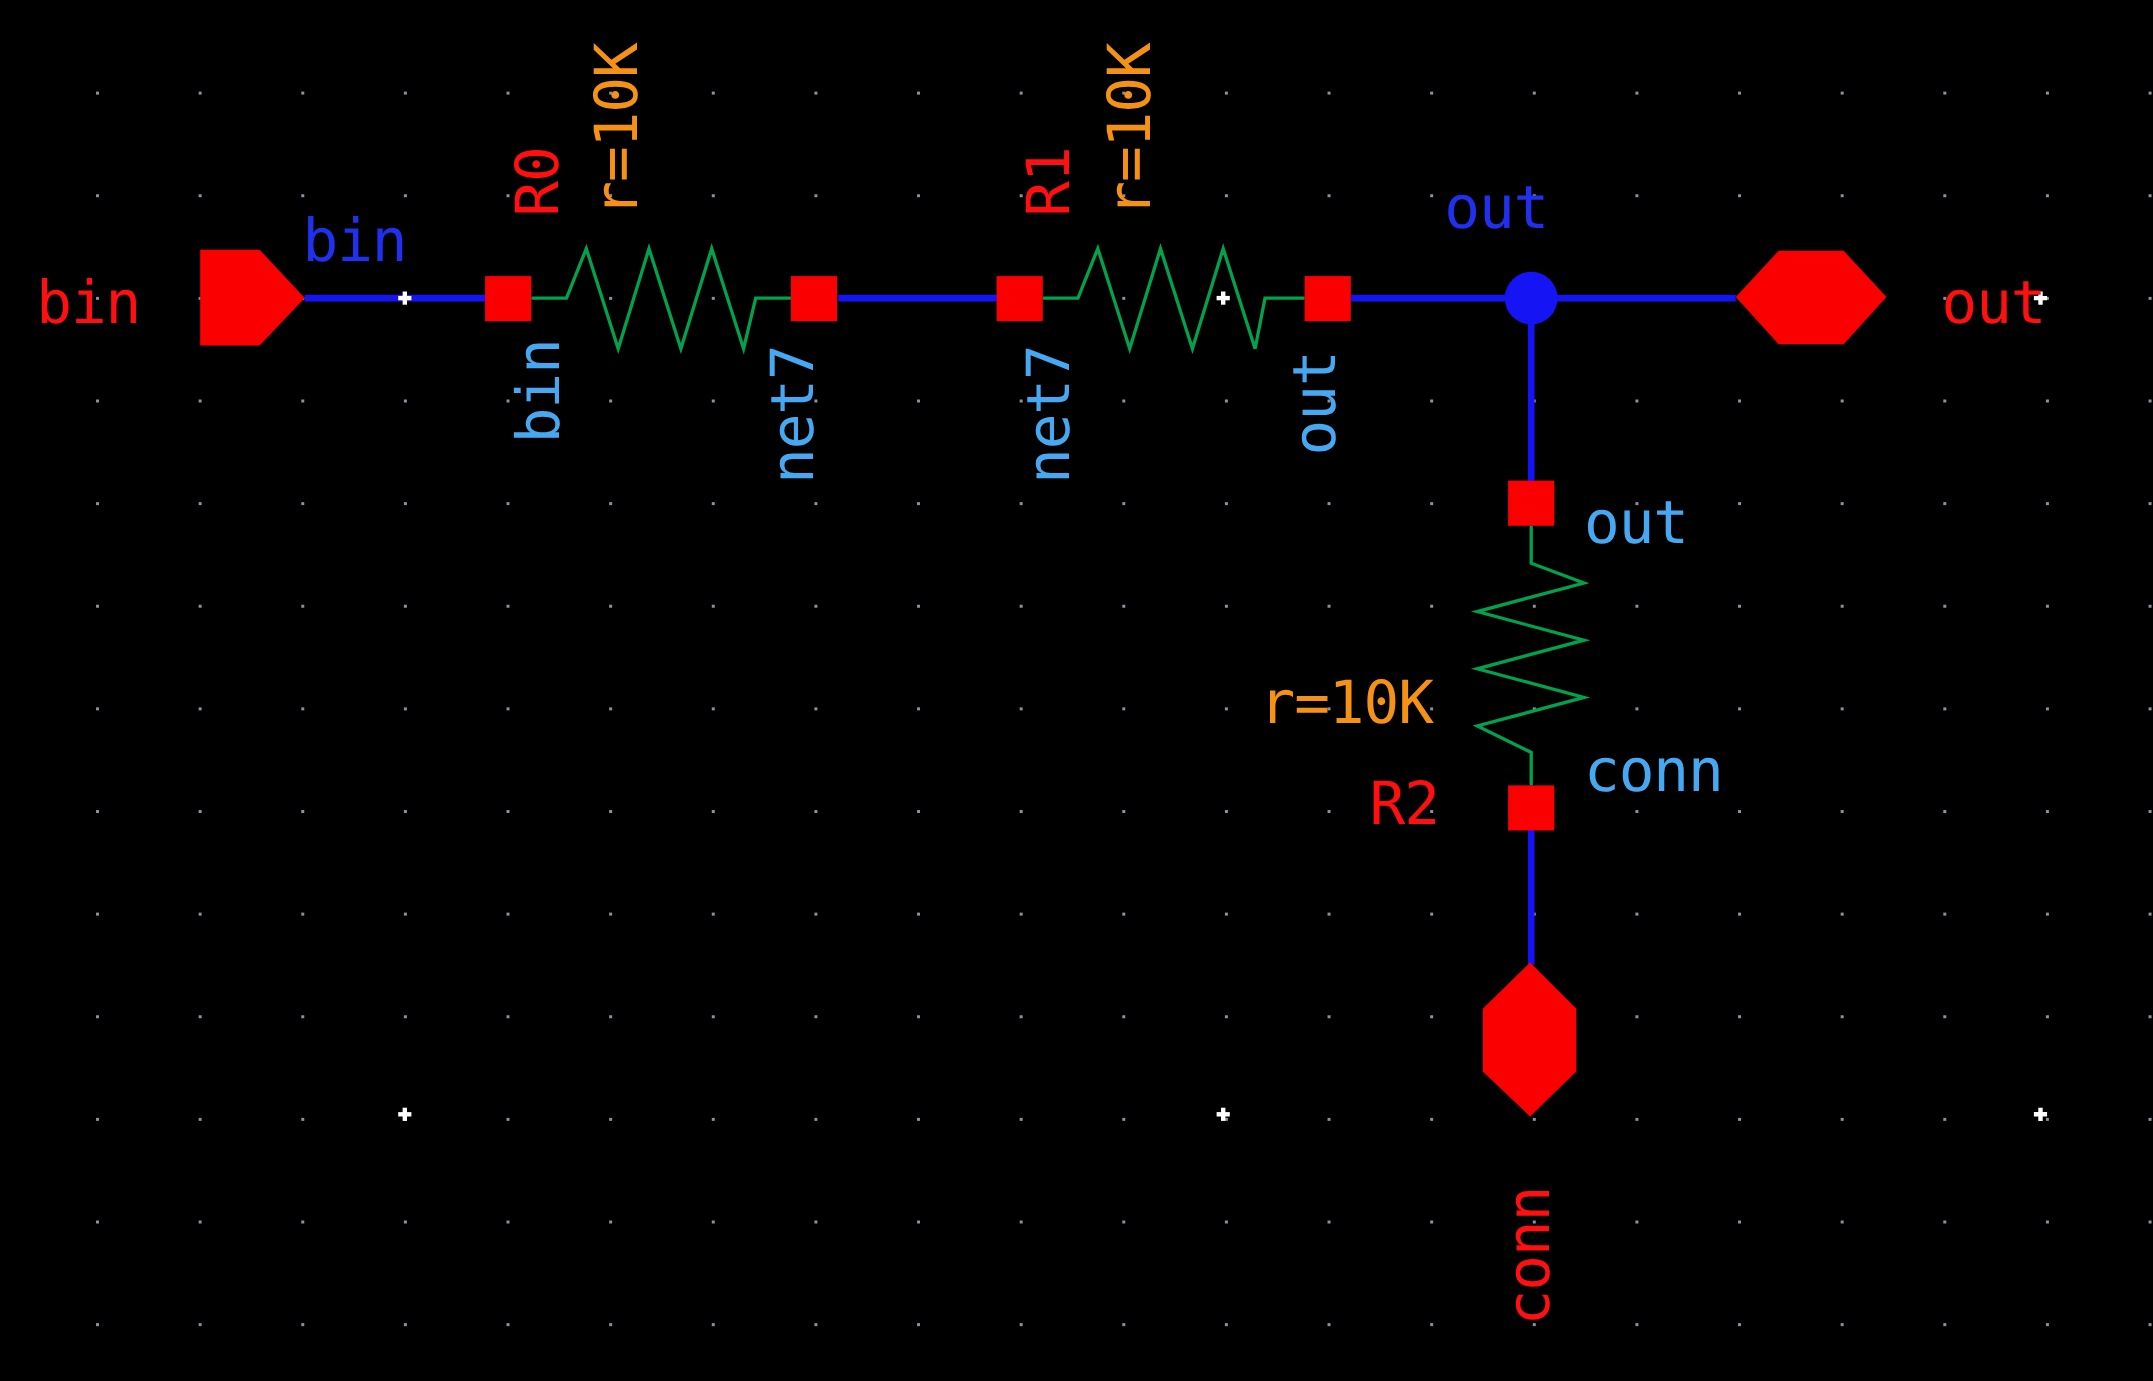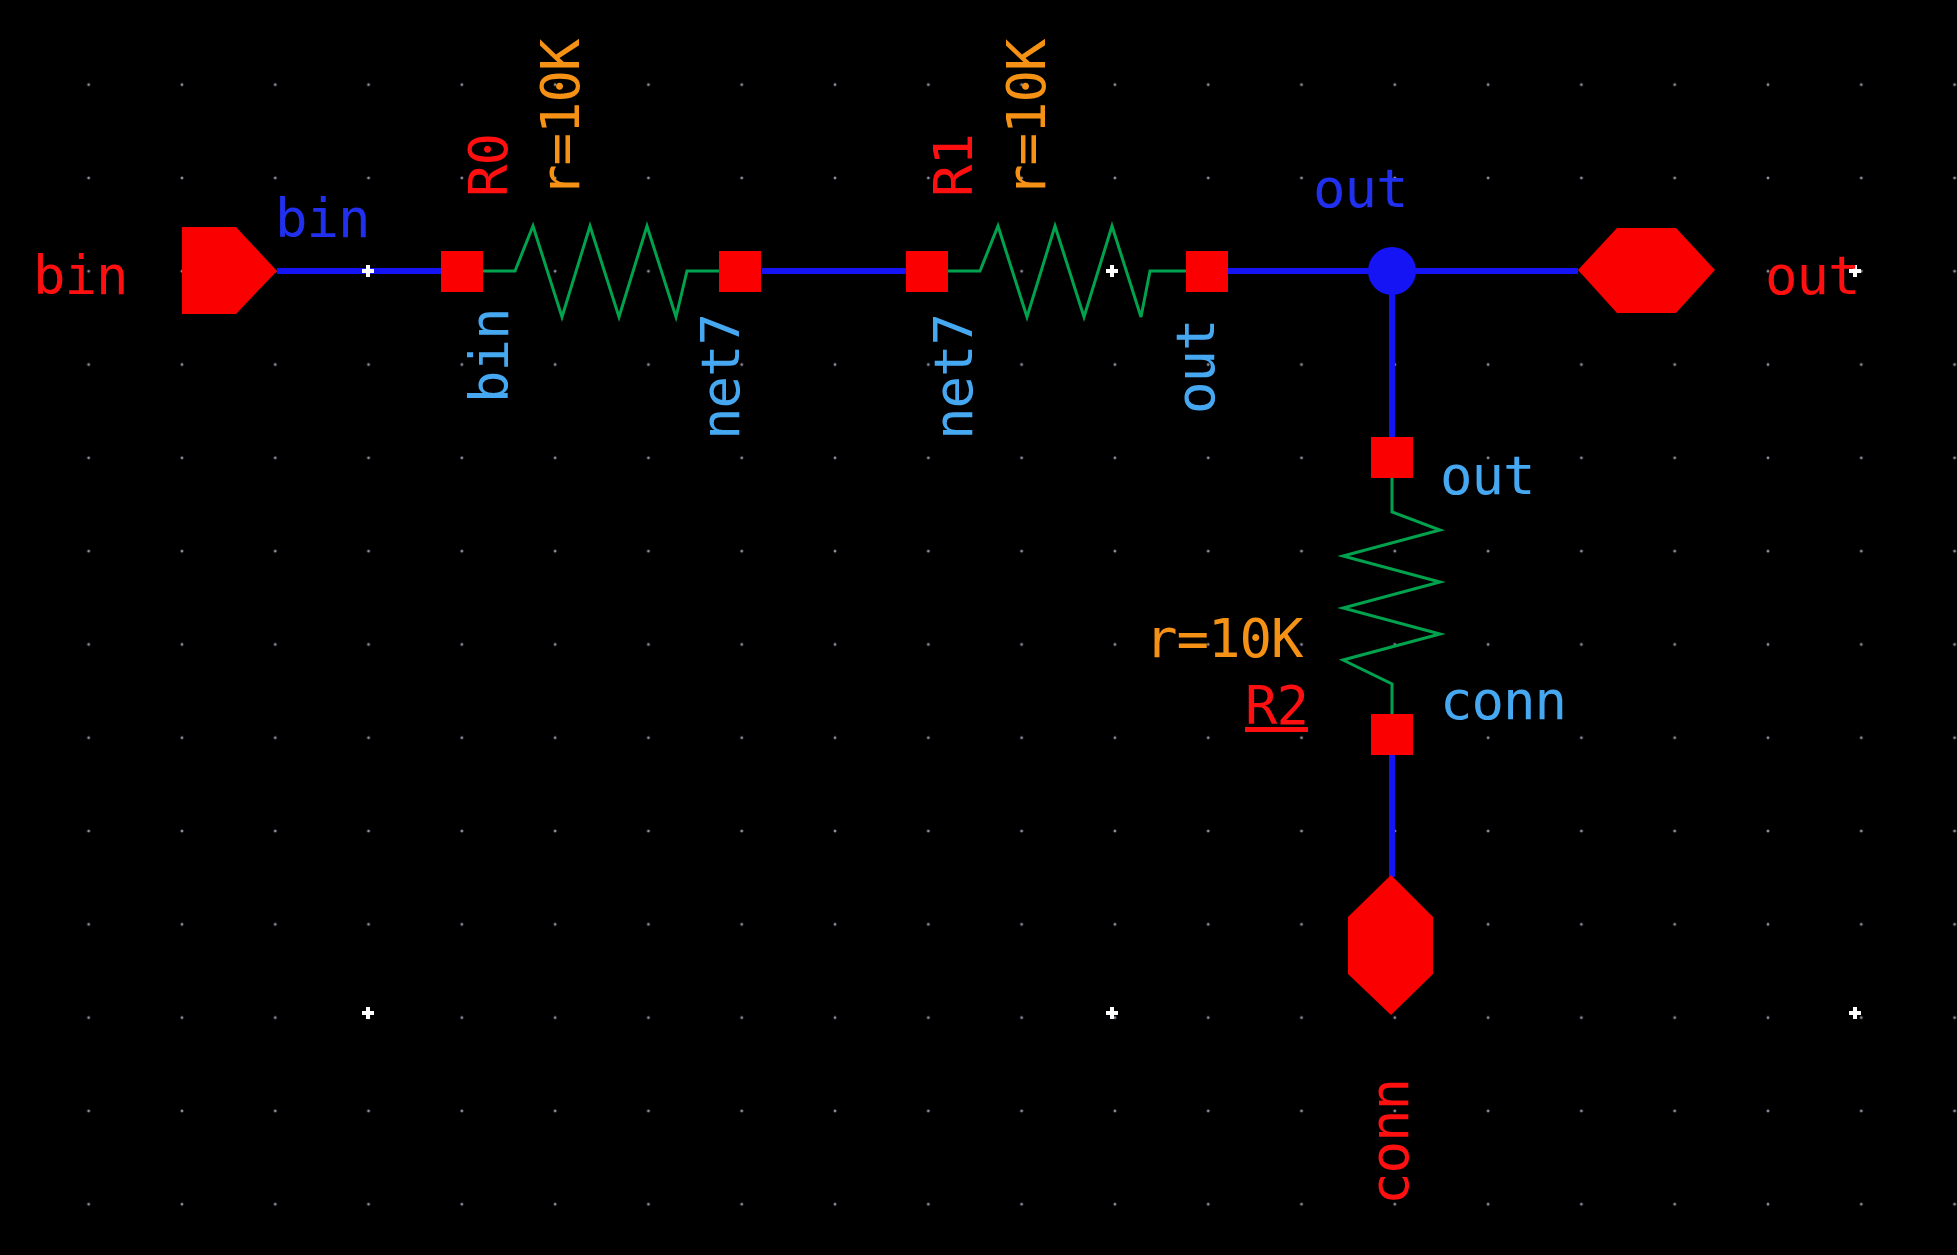--- a/index.html
+++ b/index.html
@@ -104,16 +104,16 @@
   <div class="lbl c-cyan vlbl" style="left:517px;top:349px;">bin</div>
   <div class="lbl c-cyan vlbl" style="left:748px;top:386px;">net7</div>
 
   <div class="lbl c-red vlbl" style="left:981px;top:143px;">R1</div>
   <div class="lbl c-orange vlbl" style="left:1054px;top:143px;">r=10K</div>
   <div class="lbl c-cyan vlbl" style="left:981px;top:386px;">net7</div>
   <div class="lbl c-cyan vlbl" style="left:1223px;top:360px;">out</div>
 
   <div class="lbl c-cyan" style="left:1440px;top:449px;">out</div>
   <div class="lbl c-orange" style="left:1145px;top:612px;">r=10K</div>
-  <div class="lbl c-red" style="left:1245px;top:679px;text-decoration:underline;">R2</div>
+  <div class="lbl c-red" style="left:1245px;top:704px;">R2</div>
   <div class="lbl c-cyan" style="left:1440px;top:674px;">conn</div>
 
 </div>
 
 </body></html>

